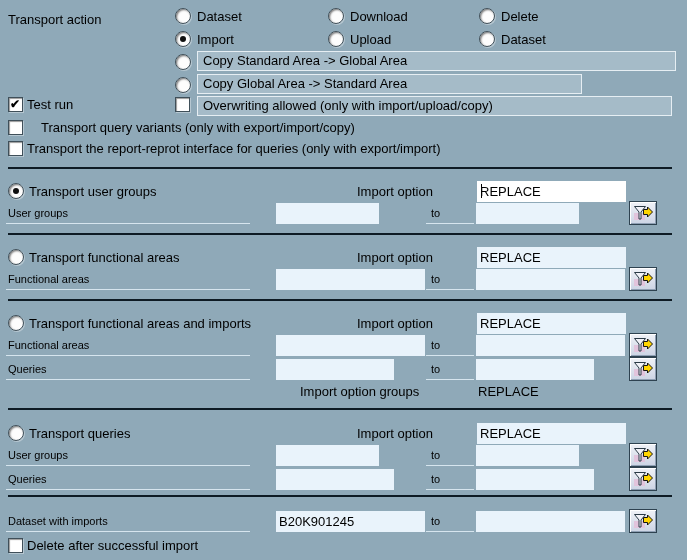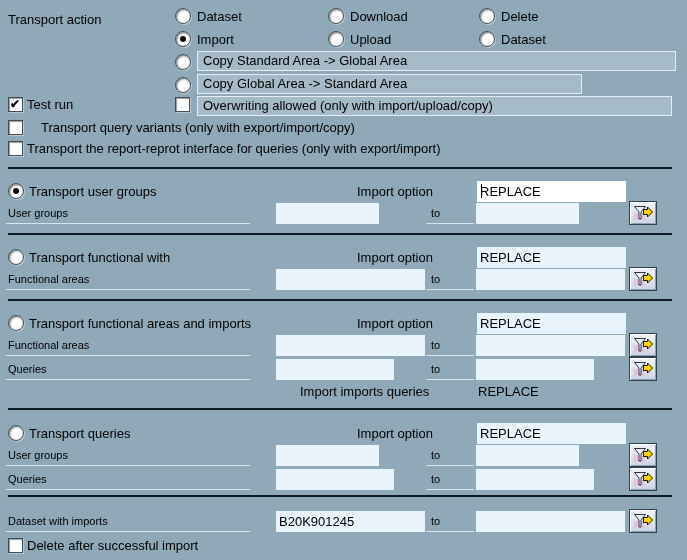--- a/index.html
+++ b/index.html
@@ -80,21 +80,21 @@
   <svg width="20" height="16" viewBox="0 0 20 16">
     <rect x="1" y="8" width="11" height="7" fill="#e2c4dc"></rect>
     <path d="M1.5 1.5 h11 l-4.5 5.5 v7 h-2 v-7 z" fill="#f2f2f8" stroke="#2a3a46"></path>
     <path d="M10.5 4.5 h4 V2 l5 5 -5 5 V9.5 h-4 z" fill="#ffd400" stroke="#151515"></path>
   </svg>
 </button>
 
 <div class="sep" style="top:233px"></div>
 
 <span class="radio" style="left:8px;top:249px"></span>
-<div class="t" style="left:29px;top:250px">Transport functional with</div>
+<div class="t" style="left:29px;top:250px">Transport functional areas</div>
 <div class="t" style="left:357px;top:250px">Import option</div>
 <input class="field" style="left: 477px; top: 247px; width: 149px;" value="REPLACE">
 
 <div class="cell" style="left:6px;top:269px;width:244px">Functional areas</div>
 <input class="field" style="left: 276px; top: 269px; width: 149px;" value="">
 <div class="cell" style="left:426px;top:269px;width:48px;padding-left:5px">to</div>
 <input class="field" style="left: 476px; top: 269px; width: 149px;" value="">
 <button class="btn" style="top:267px">
   <svg width="20" height="16" viewBox="0 0 20 16">
     <rect x="1" y="8" width="11" height="7" fill="#e2c4dc"></rect>
@@ -127,21 +127,21 @@
 <div class="cell" style="left:426px;top:359px;width:48px;padding-left:5px">to</div>
 <input class="field" style="left: 476px; top: 359px; width: 118px;" value="">
 <button class="btn" style="top:357px">
   <svg width="20" height="16" viewBox="0 0 20 16">
     <rect x="1" y="8" width="11" height="7" fill="#e2c4dc"></rect>
     <path d="M1.5 1.5 h11 l-4.5 5.5 v7 h-2 v-7 z" fill="#f2f2f8" stroke="#2a3a46"></path>
     <path d="M10.5 4.5 h4 V2 l5 5 -5 5 V9.5 h-4 z" fill="#ffd400" stroke="#151515"></path>
   </svg>
 </button>
 
-<div class="t" style="left:300px;top:384px">Import imports queries</div>
+<div class="t" style="left:300px;top:384px">Import option groups</div>
 <div class="t" style="left:478px;top:384px">REPLACE</div>
 
 <div class="sep" style="top:408px"></div>
 
 <span class="radio" style="left:8px;top:425px"></span>
 <div class="t" style="left:29px;top:426px">Transport queries</div>
 <div class="t" style="left:357px;top:426px">Import option</div>
 <input class="field" style="left: 477px; top: 423px; width: 149px;" value="REPLACE">
 
 <div class="cell" style="left:6px;top:445px;width:244px">User groups</div>

